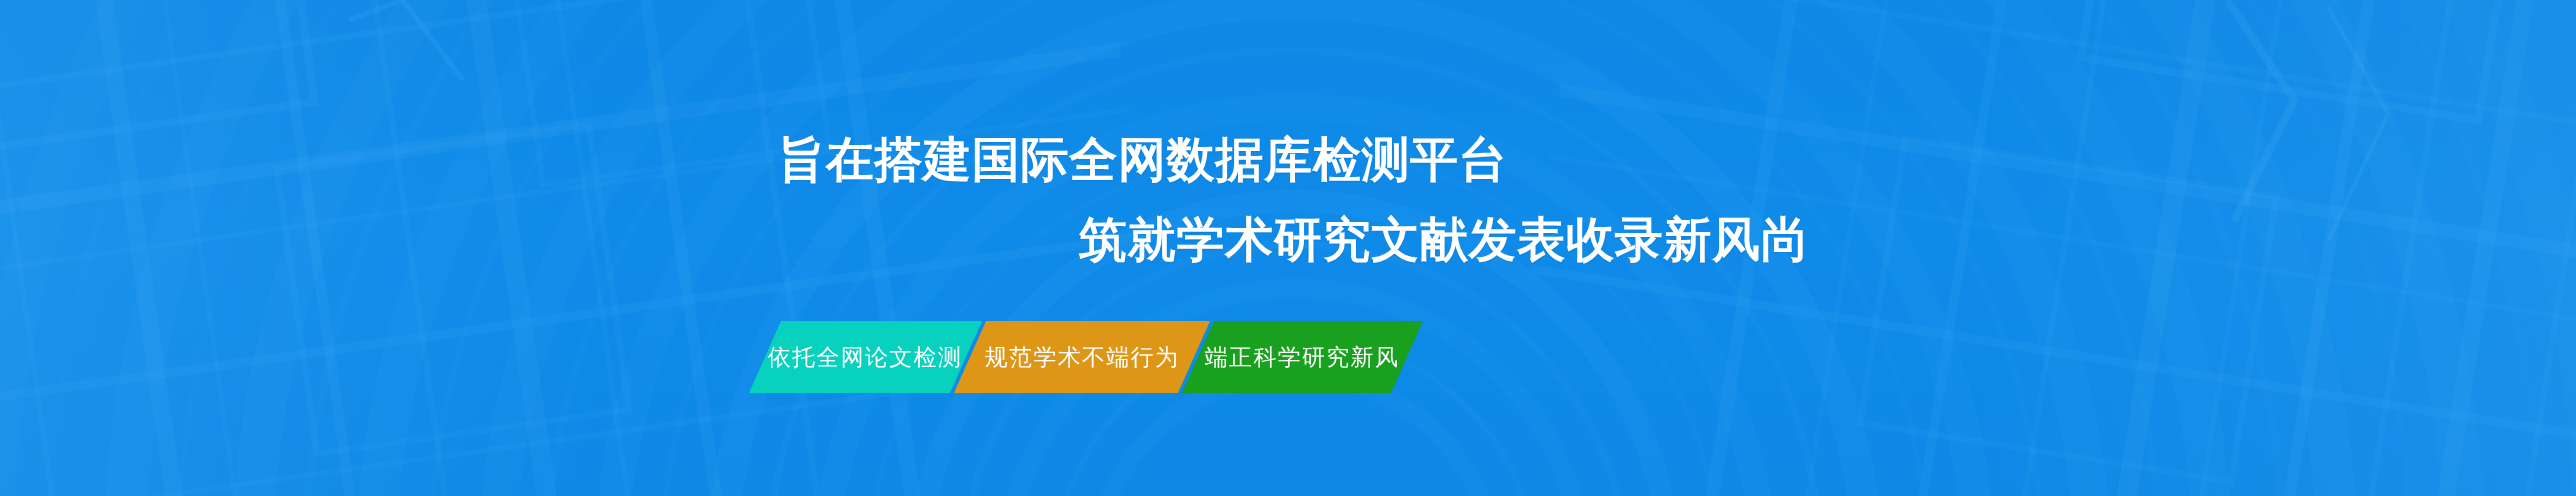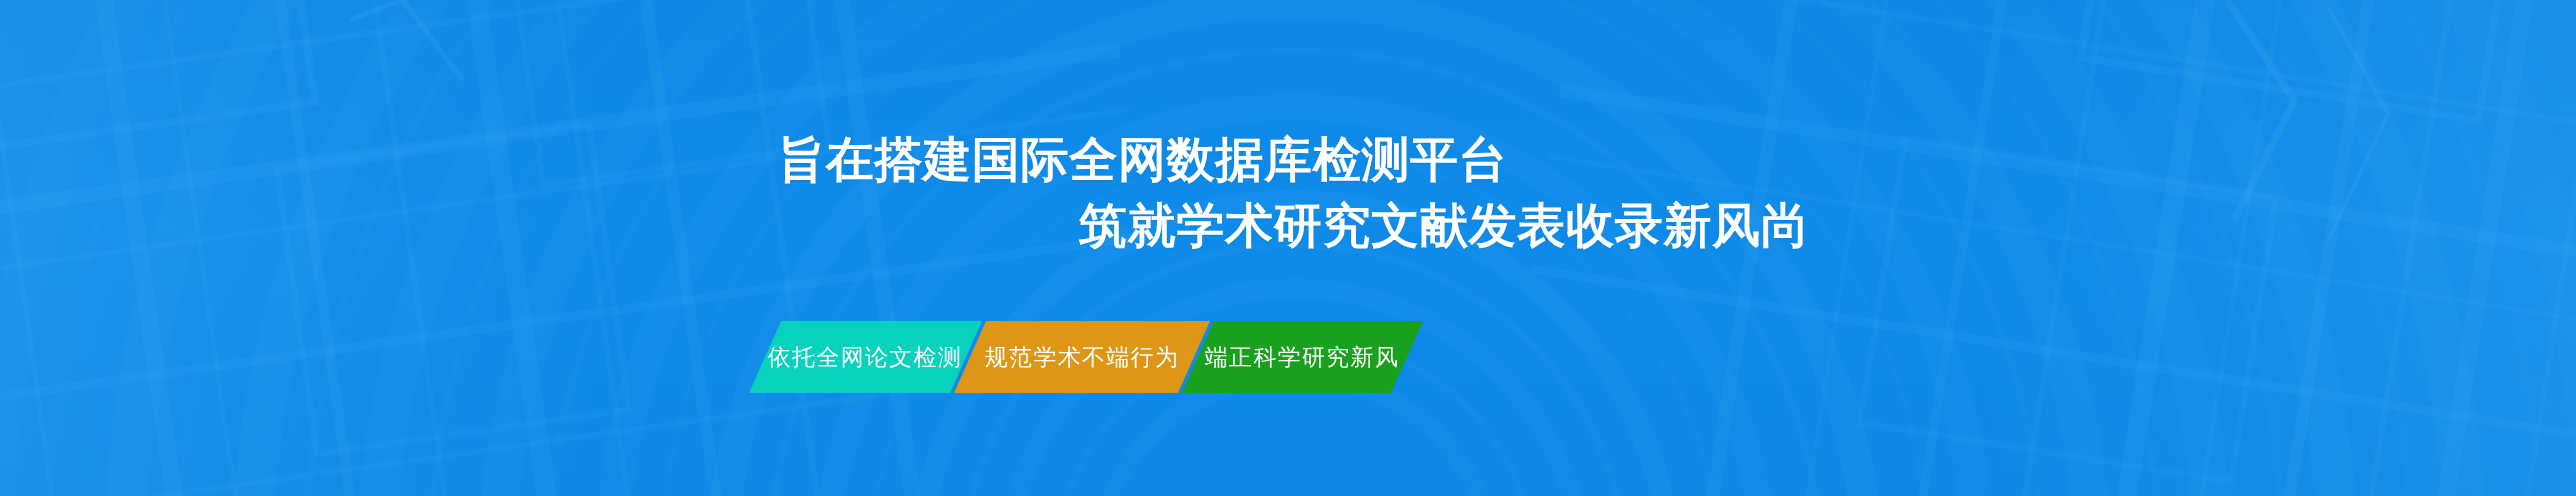--- a/index.html
+++ b/index.html
@@ -30,21 +30,21 @@
     position:absolute;
     color:#ffffff;
     font-weight:700;
     font-size:48px;
     line-height:1;
     letter-spacing:0.7px;
     white-space:nowrap;
     text-shadow:0 0.7px 1.3px rgba(0,60,120,.10);
   }
   #title-line-1{left:777px;top:136px;}
-  #title-line-2{left:1079px;top:202px;}
+  #title-line-2{left:1079px;top:216px;}
 
   
   #tag-strip{
     position:absolute;
     left:765px;
     top:321px;
     height:72px;
     display:flex;
     align-items:stretch;
   }

